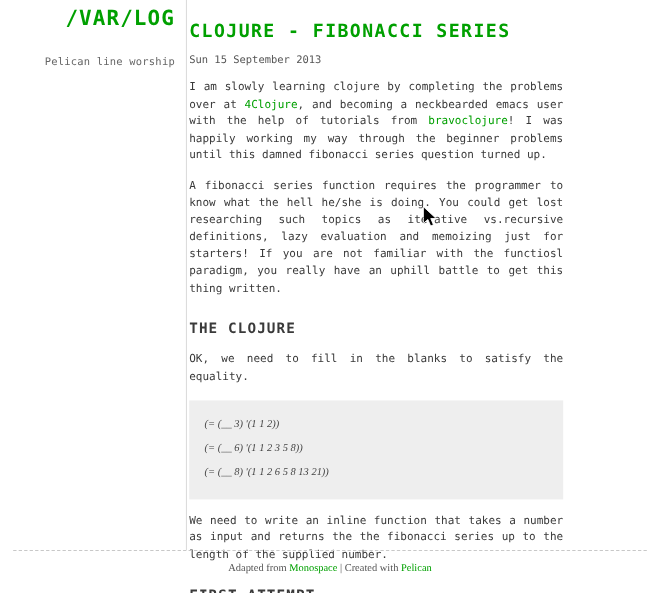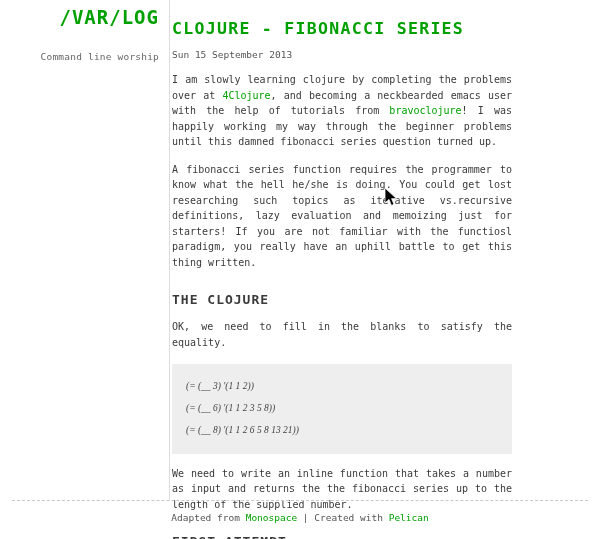--- a/index.html
+++ b/index.html
@@ -108,41 +108,42 @@
     border-top: 1px dashed #c8c8c8;
   }
   .footer {
     position: absolute;
     left: 0;
     top: 512px;
     width: 600px;
     text-align: center;
     font-size: 9.5px;
     color: #555555;
+    font-family: Liberation Serif, serif;
   }
   .footer a { color: #00a000; text-decoration: none; }
   
   .cursor {
     position: absolute;
     left: 385px;
     top: 188px;
     width: 0;
     height: 0;
     pointer-events: none;
   }
   .cursor svg { display: block; }
 </style>
 </head>
 <body>
 
 <div class="page">
 
   <div class="sidebar">
     <h1 class="site-title"><a href="#">/VAR/LOG</a></h1>
-    <div class="site-tagline">Command line worship</div>
+    <div class="site-tagline">Pelican line worship</div>
   </div>
 
   <div class="main">
     <h1 class="article-title">CLOJURE - FIBONACCI SERIES</h1>
     <div class="article-date">Sun 15 September 2013</div>
 
     <p class="body-text"><span>I am slowly learning clojure by completing the problems over at </span><a class="inline-link" href="#">4Clojure</a><span>, and becoming a neckbearded emacs user with the help of tutorials from </span><a class="inline-link" href="#">bravoclojure</a><span>! I was happily working my way through the beginner problems until this damned fibonacci series question turned up.</span></p>
 
     <p class="body-text">A fibonacci series function requires the programmer to know what the hell he/she is doing. You could get lost researching such topics as iterative vs.recursive definitions, lazy evaluation and memoizing just for starters! If you are not familiar with the functiosl paradigm, you really have an uphill battle to get this thing written.</p>
 

